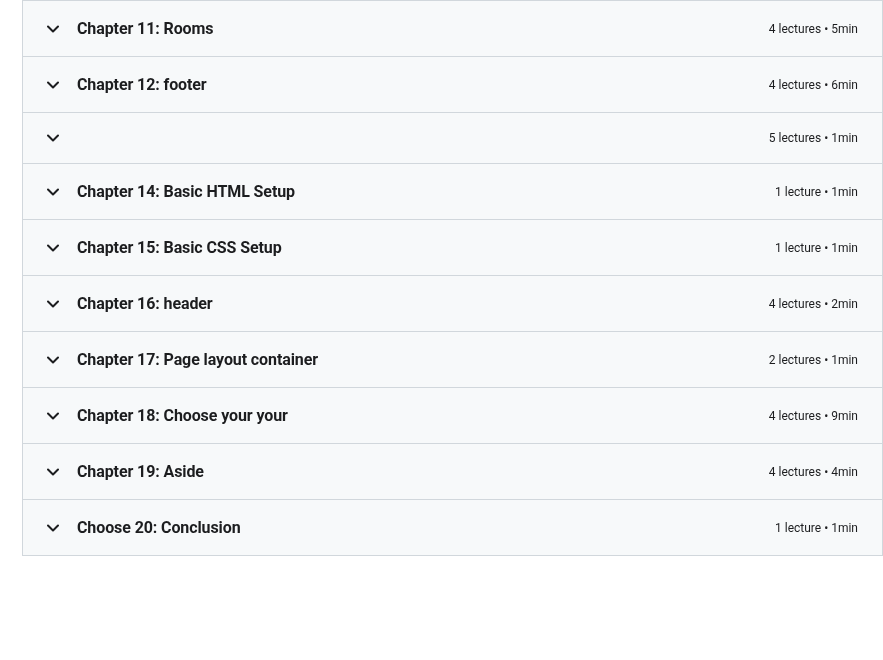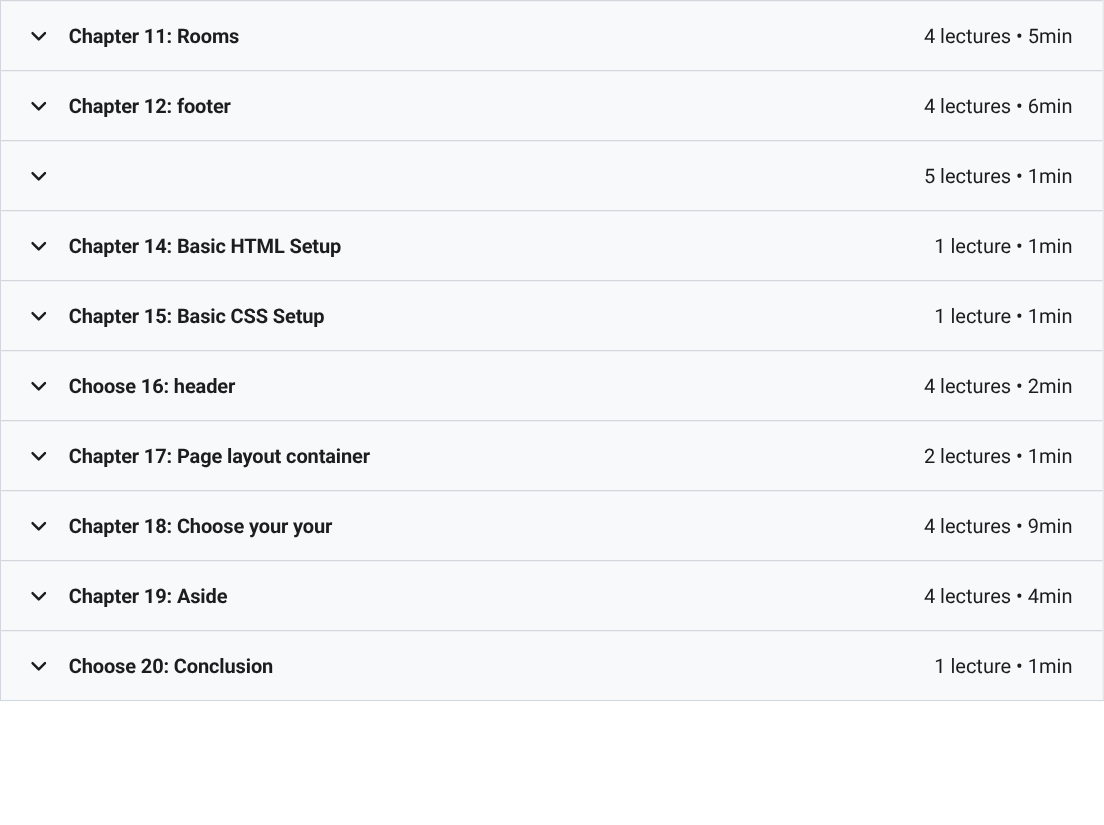--- a/index.html
+++ b/index.html
@@ -9,20 +9,21 @@
     }
     body {
       font-family: -apple-system, BlinkMacSystemFont, "Segoe UI", Roboto, "Helvetica Neue", Arial, sans-serif;
       background: #ffffff;
       color: #1c1d1f;
       width: 883px;
     }
     .accordion {
       border: 1px solid #d1d7dc;
       border-top: none;
+      margin-left: 22px;
     }
     .accordion-item {
       border-top: 1px solid #d1d7dc;
       background: #f7f9fa;
     }
     .accordion-header {
       display: flex;
       align-items: center;
       justify-content: space-between;
       padding: 18px 24px;
@@ -45,21 +46,21 @@
       width: 12px;
       height: 8px;
     }
     .chapter-title {
       font-size: 16px;
       font-weight: 700;
       color: #1c1d1f;
       letter-spacing: -0.1px;
     }
     .chapter-meta {
-      font-size: 16px;
+      font-size: 12px;
       font-weight: 400;
       color: #1c1d1f;
       white-space: nowrap;
     }
   </style>
 </head>
 <body>
 
 <div class="accordion" id="accordion-root">
     <div class="accordion-item">
@@ -127,21 +128,21 @@
       </div>
     </div>
     <div class="accordion-item">
       <div class="accordion-header">
         <div class="accordion-left">
           <span class="chevron">
             <svg viewBox="0 0 12 8" fill="none" xmlns="http://www.w3.org/2000/svg">
               <path d="M1 1.5L6 6.5L11 1.5" stroke="#1c1d1f" stroke-width="2" stroke-linecap="round" stroke-linejoin="round"></path>
             </svg>
           </span>
-          <span class="chapter-title">Choose 16: header</span>
+          <span class="chapter-title">Chapter 16: header</span>
         </div>
         <span class="chapter-meta"><span>4 lectures</span><span> • </span><span>2min</span></span>
       </div>
     </div>
     <div class="accordion-item">
       <div class="accordion-header">
         <div class="accordion-left">
           <span class="chevron">
             <svg viewBox="0 0 12 8" fill="none" xmlns="http://www.w3.org/2000/svg">
               <path d="M1 1.5L6 6.5L11 1.5" stroke="#1c1d1f" stroke-width="2" stroke-linecap="round" stroke-linejoin="round"></path>

